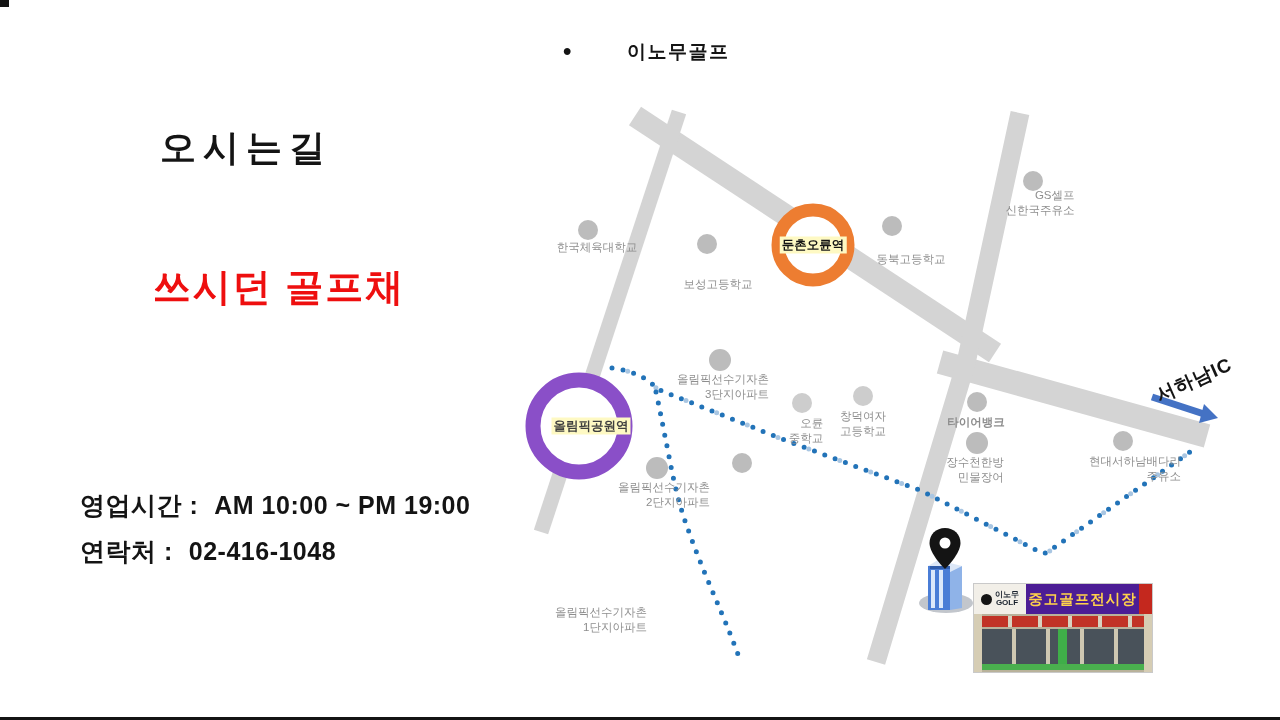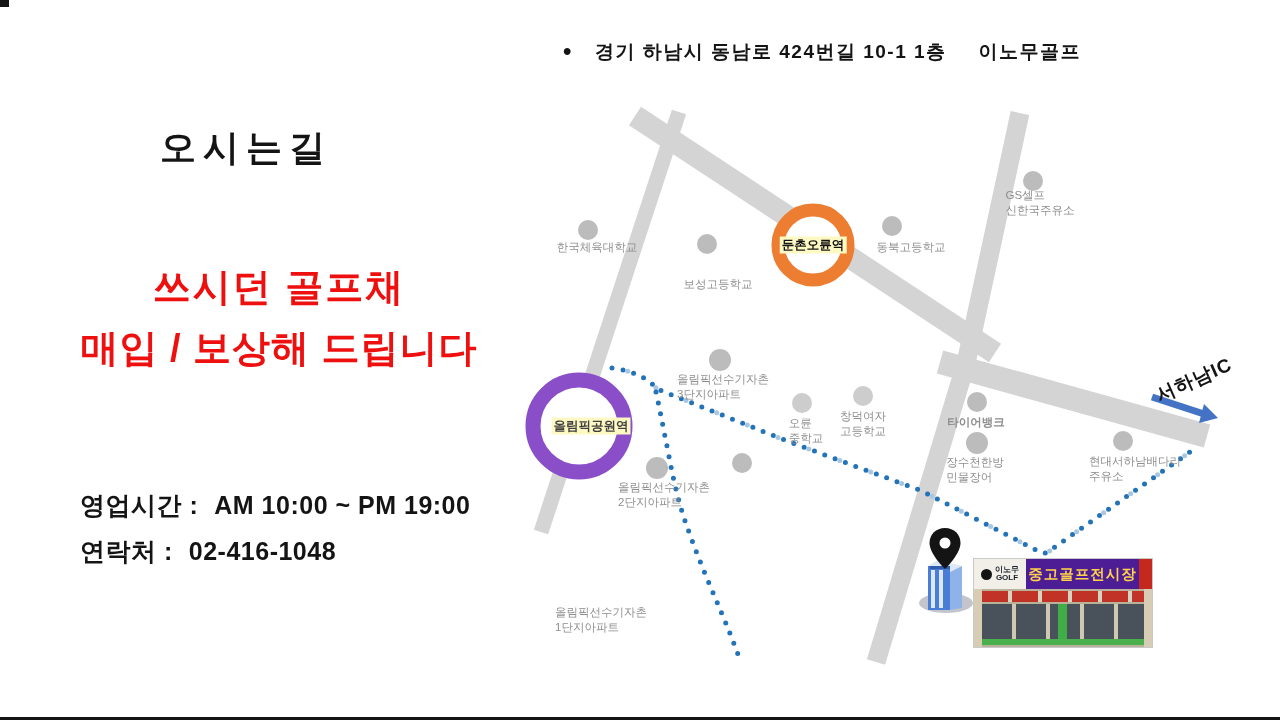--- a/index.html
+++ b/index.html
@@ -14,31 +14,31 @@
   .brand{margin-left:32px;}
   
   .page-title{position:absolute;left:160px;top:124px;font-size:36px;font-weight:700;letter-spacing:7px;}
   .promo{position:absolute;left:14px;top:268px;width:530px;text-align:center;
          color:#ee0f0f;font-weight:800;font-size:38px;line-height:1;letter-spacing:2px;white-space:nowrap;}
   .promo .l2{margin-top:23px;letter-spacing:1px;}
   .info{position:absolute;left:80px;font-size:25px;font-weight:700;letter-spacing:.5px;white-space:nowrap;}
   .hours{top:489px;} .contact{top:535px;}
   .info .val{margin-left:16px;}
   
-  .maplabel{position:absolute;transform:translateX(-50%);text-align:left;
+  .maplabel{position:absolute;transform:translateX(-50%);text-align:right;
             font-size:11.5px;line-height:1.3;color:#8e8e8e;white-space:pre-line;z-index:3;}
   .station-label{position:absolute;transform:translate(-50%,-50%);font-size:12.5px;font-weight:700;
                  z-index:4;white-space:nowrap;background:#fef9c3;padding:0 2px;}
   #st-orange{left:813px;top:245px;color:#141414;}
   #st-purple{left:579px;top:426px;color:#3f3f3f;margin-left:12px;}
   .ic-label{position:absolute;left:1194px;top:380px;transform:translate(-50%,-50%) rotate(-24deg);
             font-size:19px;font-weight:700;letter-spacing:1px;z-index:3;white-space:nowrap;}
   svg.map{position:absolute;left:0;top:0;z-index:1;}
   
-  .photo{position:absolute;left:974px;top:559px;width:178px;height:88px;z-index:5;
+  .photo{position:absolute;left:974px;top:584px;width:178px;height:88px;z-index:5;
          box-shadow:0 0 0 1px rgba(120,120,120,.4);}
   .sign{height:30px;display:flex;align-items:stretch;}
   .sign-left{width:52px;background:#f2efe8;display:flex;align-items:center;justify-content:center;gap:3px;}
   .sign-logo{width:11px;height:11px;border-radius:50%;background:#141414;flex:none;}
   .sign-left-txt{display:flex;flex-direction:column;line-height:1.05;font-size:8px;font-weight:700;color:#17202c;text-align:center;}
   .sign-main{flex:1;background:#4c1d95;color:#ffd24a;display:flex;align-items:center;justify-content:center;
              font-size:14.5px;font-weight:700;letter-spacing:1px;white-space:nowrap;}
   .sign-right{width:13px;background:#c4281e;}
   .shopbody{position:relative;height:58px;background:#b9b29b;}
   .pillar{position:absolute;top:0;bottom:0;width:8px;background:#d6cdb4;}
@@ -105,44 +105,42 @@
   </g>
 
   <g>
     <path d="M945,528 c-9,0 -15.5,6.5 -15.5,15 c0,11 15.5,26 15.5,26 c0,0 15.5,-15 15.5,-26 c0,-8.5 -6.5,-15 -15.5,-15 z" fill="#141414"></path>
     <circle cx="945" cy="543" r="5.5" fill="#ffffff"></circle>
   </g>
 </svg>
 
 <div class="header">
   <span class="bullet">•</span>
-  <span>경기 하남시 동남로 424번길 10-1 1층</span>
   <span class="brand">이노무골프</span>
 </div>
 
 <div class="page-title">오시는길</div>
 
 <div class="promo">
   <div class="l1">쓰시던 골프채</div>
-  <div class="l2">매입 / 보상해 드립니다</div>
 </div>
 
 <div class="info hours">
   <span>영업시간 :</span><span class="val">AM 10:00 ~ PM 19:00</span>
 </div>
 <div class="info contact">
   <span>연락처 :</span><span class="val">02-416-1048</span>
 </div>
 
 <div class="station-label" id="st-orange">둔촌오륜역</div>
 <div class="station-label" id="st-purple">올림픽공원역</div>
 
 <div class="maplabel" style="left:597px;top:240px;">한국체육대학교</div>
 <div class="maplabel" style="left:718px;top:241px;margin-top:36px;">보성고등학교</div>
-<div class="maplabel" style="left:911px;top:240px;">동북고등학교</div>
+<div class="maplabel" style="left:911px;top:252px;">동북고등학교</div>
 <div class="maplabel" style="left:1040px;top:188px;">GS셀프
 신한국주유소</div>
 <div class="maplabel" style="left:723px;top:372px;">올림픽선수기자촌
 3단지아파트</div>
 <div class="maplabel" style="left:806px;top:416px;">오륜
 중학교</div>
 <div class="maplabel" style="left:863px;top:409px;">창덕여자
 고등학교</div>
 <div class="maplabel" style="left:976px;top:415px;font-weight:bold;">타이어뱅크</div>
 <div class="maplabel" style="left:975px;top:455px;">장수천한방

